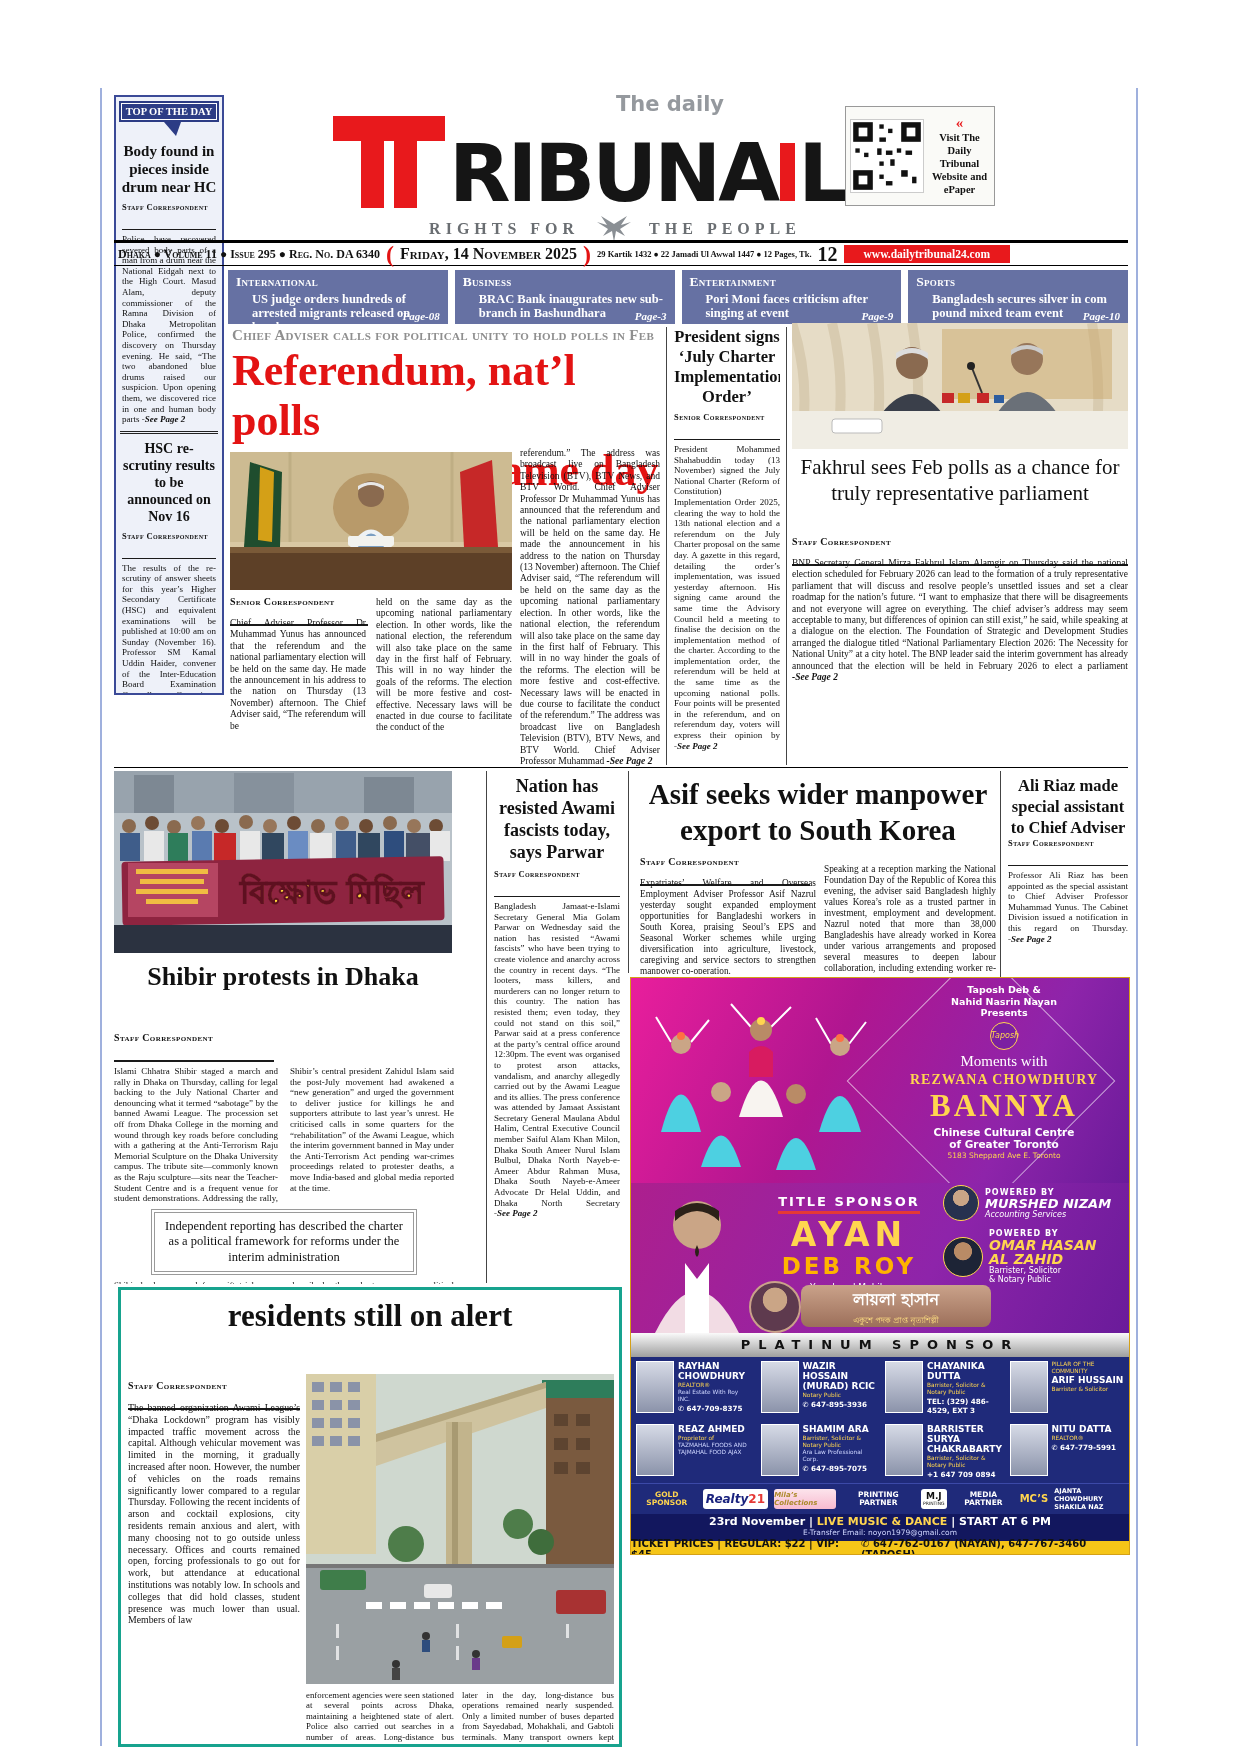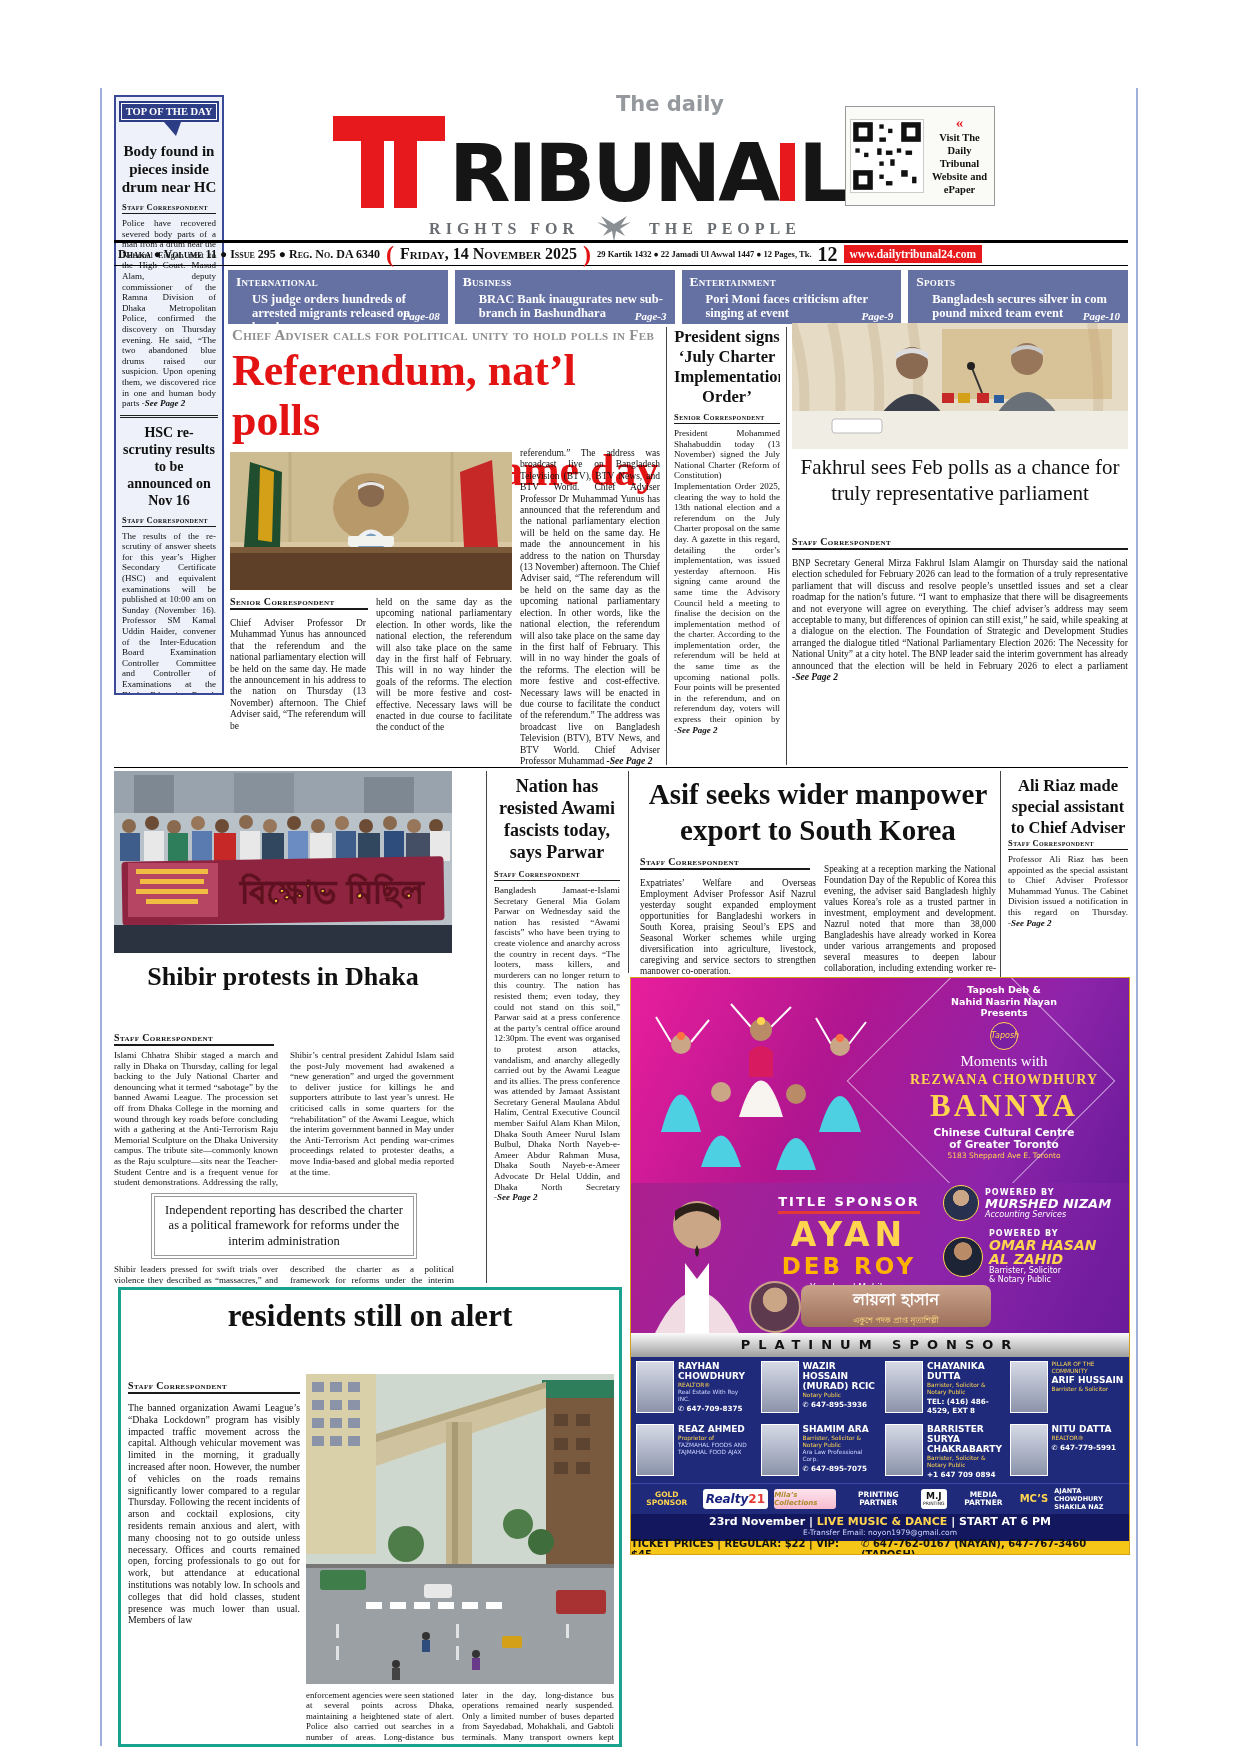--- a/index.html
+++ b/index.html
@@ -1,21 +1,21 @@
 <!DOCTYPE html>
 <html><head>
 <meta charset="utf-8">
 <style>
   html,body{margin:0;padding:0;background:#fff;}
   #page{position:relative;width:1241px;height:1754px;background:#fff;color:#111;
         font-family:"Liberation Serif",serif;overflow:hidden;}
   .abs{position:absolute;}
   .sc{font-variant:small-caps;}
   .byline{font-weight:bold;font-variant:small-caps;font-size:10px;letter-spacing:.4px;
-          border-bottom:2px solid #1a1a1a;padding-bottom:1px;display:block;}
+          border-bottom:2px solid #1a1a1a;padding-bottom:17px;display:block;}
   .byline.sm{font-size:8.5px;border-bottom-width:1.5px;}
   .body{font-size:9.5px;line-height:11.4px;text-align:justify;overflow:hidden;}
   .body.sm{font-size:9px;line-height:10.6px;}
   .more{font-weight:bold;font-style:italic;white-space:nowrap;}
   .vr{position:absolute;width:1px;background:#444;}
   .hl-red{color:#e31313;font-weight:bold;}
   .photo{overflow:hidden;}
   .teaser{flex:1;background:#6671a3;color:#fff;padding:4px 8px;position:relative;overflow:hidden;}
   .teaser .cat{font-variant:small-caps;font-weight:bold;font-size:13.5px;letter-spacing:.3px;}
   .teaser .ttl{font-weight:bold;font-size:12.5px;line-height:14px;margin-top:2px;margin-left:16px;}
@@ -114,21 +114,21 @@
     </div>
   </div>
 
   <div class="abs" style="left:114px;top:240px;width:1014px;height:26px;border-top:3px solid #000;border-bottom:1px solid #000;box-sizing:border-box;display:flex;align-items:center;gap:6px;white-space:nowrap;">
     <span class="sc" style="font-weight:bold;font-size:12px;margin-left:4px;">Dhaka ● Volume 11 ● Issue 295 ● Reg. No. DA 6340</span>
     <span style="color:#e31313;font-size:24px;font-weight:bold;">(</span>
     <span class="sc" style="font-weight:bold;font-size:16px;">Friday, 14 November 2025</span>
     <span style="color:#e31313;font-size:24px;font-weight:bold;">)</span>
     <span style="font-weight:bold;font-size:8.5px;">29 Kartik 1432 ● 22 Jamadi Ul Awwal 1447 ● 12 Pages, Tk.</span>
     <span style="font-weight:bold;font-size:20px;">12</span>
-    <span style="background:#e8191c;color:#fff;font-weight:bold;font-size:11.5px;padding:3px 6px;">www.dailytribunal24.com</span>
+    <span style="background:#e8191c;color:#fff;font-weight:bold;font-size:11.5px;padding:3px 20px;">www.dailytribunal24.com</span>
   </div>
 
   <div class="abs" style="left:228px;top:270px;width:900px;height:54px;display:flex;gap:7px;">
     <div class="teaser">
       <div class="cat">International</div>
       <div class="ttl">US judge orders hundreds of arrested migrants released on bond</div>
       <div class="pg">Page-08</div>
     </div>
     <div class="teaser">
       <div class="cat">Business</div>
@@ -429,21 +429,21 @@
             <div class="sp-org"></div>
             <div class="sp-phone">✆ 647-895-3936</div>
           </div>
         </div>
       <div class="sp-cell">
           <div class="sp-photo"></div>
           <div>
             <div class="sp-name">CHAYANIKA DUTTA</div>
             <div class="sp-role">Barrister, Solicitor &amp; Notary Public</div>
             <div class="sp-org"></div>
-            <div class="sp-phone">TEL: (416) 486-4529, EXT 8</div>
+            <div class="sp-phone">TEL: (329) 486-4529, EXT 3</div>
           </div>
         </div>
       <div class="sp-cell">
           <div class="sp-photo"></div>
           <div>
             <div class="sp-org" style="color:#ffd54f;">PILLAR OF THE COMMUNITY</div>
             <div class="sp-name">ARIF HUSSAIN</div>
             <div class="sp-role">Barrister &amp; Solicitor</div>
             <div class="sp-phone"></div>
           </div>

